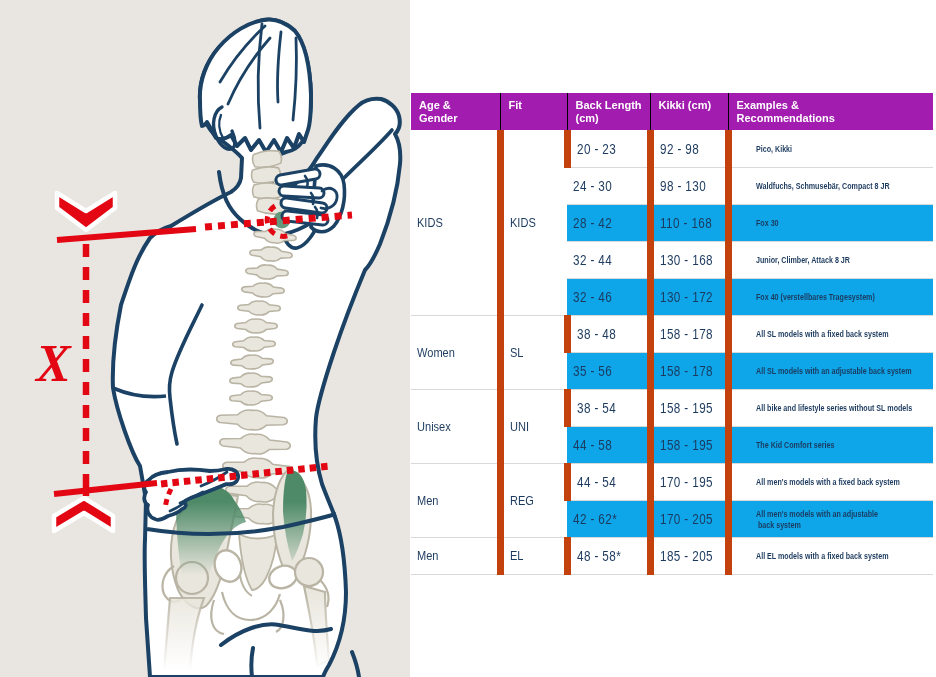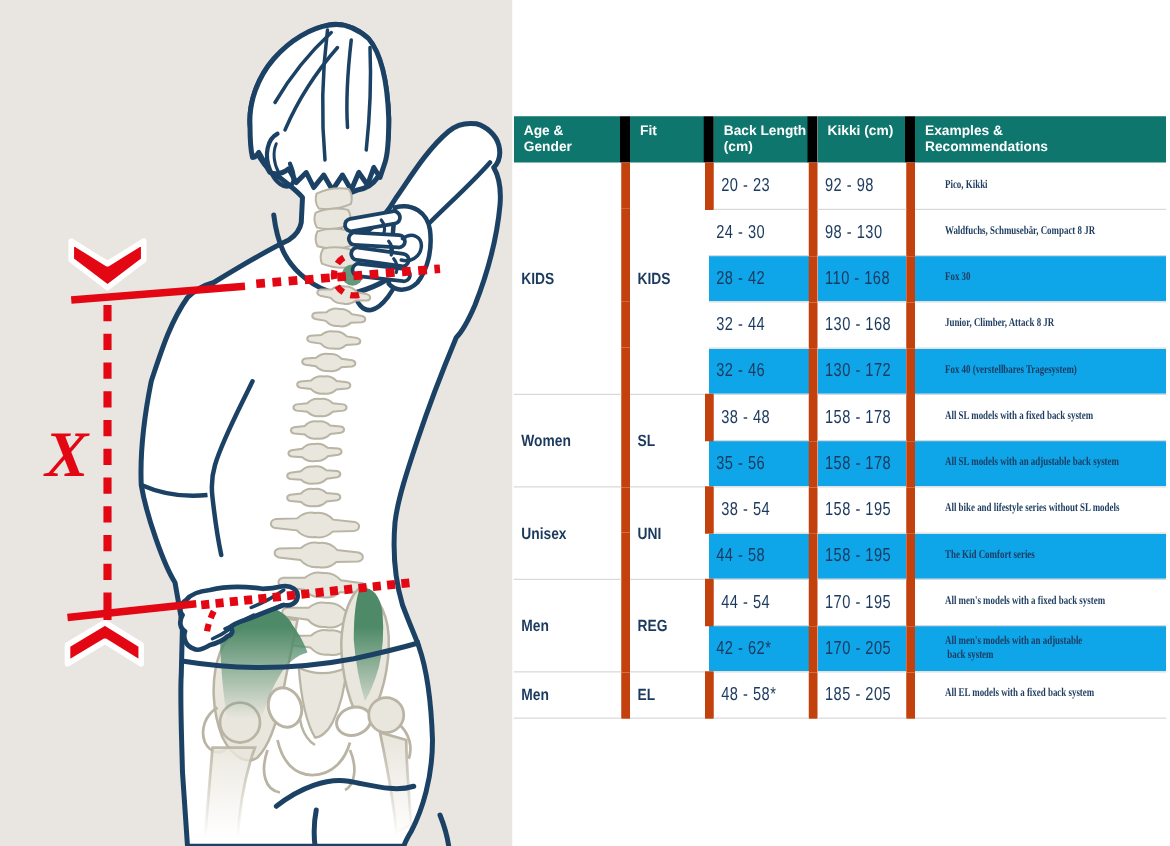--- a/index.html
+++ b/index.html
@@ -1,23 +1,23 @@
 <!DOCTYPE html>
 <html><head><meta charset="utf-8">
 <style>
 html,body{margin:0;padding:0;width:936px;height:677px;background:#ffffff;overflow:hidden;font-family:"Liberation Sans",sans-serif;}
 #wrap{position:relative;width:936px;height:677px;}
 #tbl{position:absolute;left:411px;top:93px;border-collapse:collapse;table-layout:fixed;width:522px;color:#1c3a5e;}
 #tbl col.c1{width:89px;} #tbl col.c2{width:67px;} #tbl col.c3{width:83px;} #tbl col.c4{width:78px;} #tbl col.c5{width:205px;}
-#tbl th{background:#0f766e;color:#ffffff;font-size:11px;line-height:12.5px;font-weight:bold;text-align:left;vertical-align:top;box-sizing:border-box;height:37px;padding:6px 0 0 8px;overflow:hidden;}
-#tbl th+th{border-left:8px solid #000000;margin-left:24px;}
+#tbl th{background:#a21caf;color:#ffffff;font-size:11px;line-height:12.5px;font-weight:bold;text-align:left;vertical-align:top;box-sizing:border-box;height:37px;padding:6px 0 0 8px;overflow:hidden;}
+#tbl th+th{border-left:1px solid #000000;margin-left:24px;}
 #tbl td{box-sizing:border-box;height:37px;padding:0 0 0 6px;vertical-align:middle;border-bottom:1px solid #d9d9d9;overflow:hidden;}
-#tbl td.e{padding-left:24px;font-family:Liberation Serif, serif;}
+#tbl td.e{padding-left:24px;}
 #tbl td+td{border-left:7px solid #c2410c;}
-#tbl td.g{font-weight:bold;font-size:13px;}
+#tbl td.g{font-weight:normal;font-size:13px;}
 #tbl td.n{font-size:15px;}
 #tbl td.e{font-weight:bold;font-size:9.5px;line-height:11px;}
 #tbl td span{display:inline-block;white-space:nowrap;transform-origin:0 50%;}
 #tbl td.g span{transform:scaleX(0.85);}
 #tbl td.n span{transform:scaleX(0.78);letter-spacing:0.5px;}
 #tbl td.e span{transform:scaleX(0.75);}
 #tbl td.p{background:#0ea5e9;}
 </style></head>
 <body>
 <div id="wrap">

